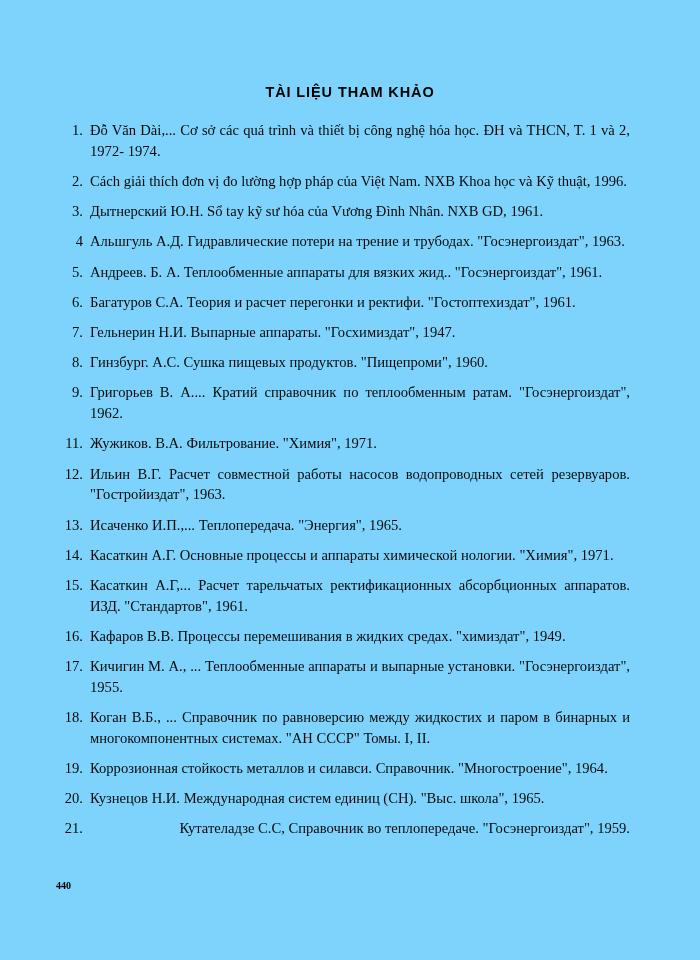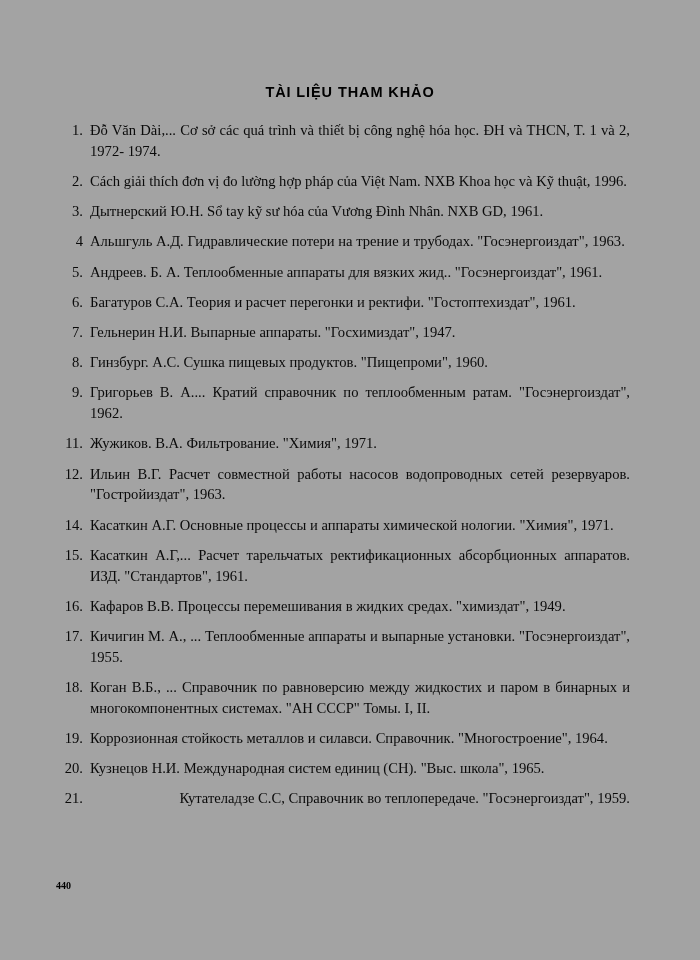--- a/index.html
+++ b/index.html
@@ -13,21 +13,21 @@
     position: relative;
     font-family: "Liberation Serif", "DejaVu Serif", serif;
     color: #0a0a0a;
     overflow: hidden;
   }
   .page {
     position: absolute;
     left: 0; top: 0;
     width: 700px;
     height: 960px;
-    background: #a3a3a3;
+    background: #7dd3fc;
   }
   .page-title {
     position: absolute;
     left: 0;
     top: 84px;
     width: 700px;
     text-align: center;
     font-family: "Liberation Sans", "DejaVu Sans", sans-serif;
     font-weight: bold;
     font-size: 14.5px;
@@ -120,20 +120,24 @@
       </div>
       <div class="ref-item">
         <div class="ref-num">11.</div>
         <div class="ref-body" style="text-align: left;"><span class="au">Жужиков. В.А.</span><span> Фильтрование. "Химия", 1971.</span></div>
       </div>
       <div class="ref-item">
         <div class="ref-num">12.</div>
         <div class="ref-body"><span class="au">Ильин В.Г.</span><span> Расчет совместной работы насосов водопроводных сетей резервуаров. "Гостройиздат", 1963.</span></div>
       </div>
       <div class="ref-item">
+        <div class="ref-num">13.</div>
+        <div class="ref-body" style="text-align: left;"><span class="au">Исаченко И.П.,...</span><span> Теплопередача. "Энергия", 1965.</span></div>
+      </div>
+      <div class="ref-item">
         <div class="ref-num">14.</div>
         <div class="ref-body" style="text-align: left;"><span class="au">Касаткин А.Г.</span><span> Основные процессы и аппараты химической нологии. "Химия", 1971.</span></div>
       </div>
       <div class="ref-item">
         <div class="ref-num">15.</div>
         <div class="ref-body"><span class="au">Касаткин А.Г,...</span><span> Расчет тарельчатых ректификационных абсорбционных аппаратов. ИЗД. "Стандартов", 1961.</span></div>
       </div>
       <div class="ref-item">
         <div class="ref-num">16.</div>
         <div class="ref-body" style="text-align: left;"><span class="au">Кафаров В.В.</span><span> Процессы перемешивания в жидких средах. "химиздат", 1949.</span></div>

